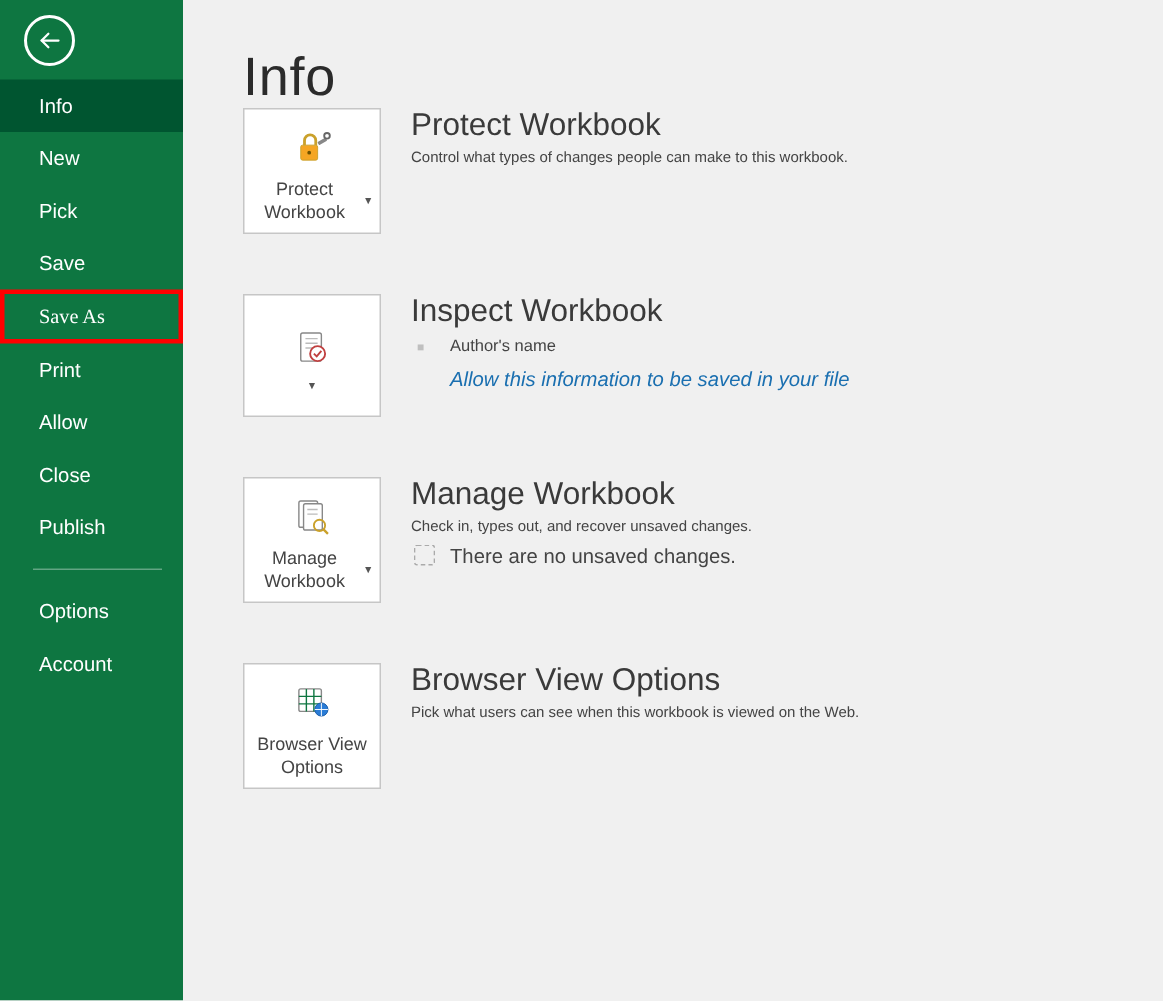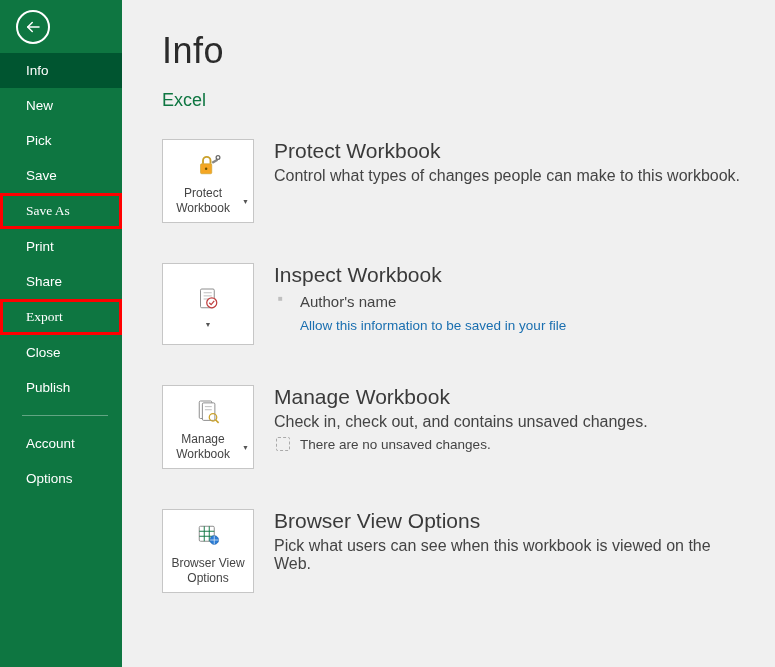--- a/index.html
+++ b/index.html
@@ -119,51 +119,52 @@
   .section-body {
     flex: 1;
   }
   .section-title {
     font-size: 21px;
     color: #3a3a3a;
     font-weight: 400;
     margin-bottom: 4px;
   }
   .section-desc {
-    font-size: 16px;
+    font-size: 10px;
     color: #444;
     margin-bottom: 4px;
   }
   .bullets {
     list-style: none;
     padding-left: 0;
     margin-top: 4px;
   }
   .bullets li {
     position: relative;
     padding-left: 26px;
-    font-size: 15px;
+    font-size: 11px;
     color: #444;
     line-height: 1.4;
   }
   .bullets li::before {
     content: "■";
     position: absolute;
     left: 4px;
     top: 2px;
     color: #bfbfbf;
     font-size: 8px;
   }
   .link-text {
     color: #1a6fb0;
     font-size: 13.5px;
     cursor: pointer;
     margin-left: 26px;
     margin-top: 6px;
     display: inline-block;
+    font-style: italic;
   }
   .unsaved-row {
     display: flex;
     align-items: flex-start;
     gap: 10px;
     margin-top: 6px;
     padding-left: 2px;
   }
   .unsaved-ico {
     width: 14px; height: 14px;
@@ -187,33 +188,31 @@
         </svg>
     </div>
   </div>
   <div class="nav">
     <div class="nav-item active"><span>Info</span></div>
     <div class="nav-item"><span>New</span></div>
     <div class="nav-item"><span>Pick</span></div>
     <div class="nav-item"><span>Save</span></div>
     <div class="nav-item highlighted"><span>Save As</span></div>
     <div class="nav-item"><span>Print</span></div>
-    <div class="nav-item"><span>Share</span></div>
-    <div class="nav-item highlighted"><span>Export</span></div>
+    <div class="nav-item"><span>Allow</span></div>
     <div class="nav-item"><span>Close</span></div>
     <div class="nav-item"><span>Publish</span></div>
     <div class="nav-sep"></div>
+    <div class="nav-item"><span>Options</span></div>
     <div class="nav-item"><span>Account</span></div>
-    <div class="nav-item"><span>Options</span></div>
   </div>
 </div>
 
 <div class="main">
   <div class="page-title">Info</div>
-  <div class="doc-name">Excel</div>
 
   <div class="section">
     <div class="tile">
       <div class="icon-slot">
         <svg width="30" height="30" viewBox="0 0 48 48">
           <rect x="12" y="22" width="18" height="16" rx="2" fill="#f5a623" stroke="#caa12b" stroke-width="1"></rect>
           <path d="M16 22 v-5 a6 6 0 0 1 12 0 v5" fill="none" stroke="#caa12b" stroke-width="3"></path>
           <circle cx="21" cy="30" r="2" fill="#6b5100"></circle>
           <rect x="30" y="16" width="10" height="4" rx="1" fill="#888" transform="rotate(-30 35 18)"></rect>
           <circle cx="40" cy="12" r="3" fill="none" stroke="#666" stroke-width="2"></circle>
@@ -267,21 +266,21 @@
           <line x1="36" y1="38" x2="41" y2="43" stroke="#caa12b" stroke-width="2.5"></line>
         </svg>
       </div>
       <div class="tile-label">
         <span>Manage Workbook</span>
         <span class="dd-tri">▼</span>
       </div>
     </div>
     <div class="section-body">
       <div class="section-title">Manage Workbook</div>
-      <div class="section-desc">Check in, check out, and contains unsaved changes.</div>
+      <div class="section-desc">Check in, types out, and recover unsaved changes.</div>
       <div class="unsaved-row">
         <div class="unsaved-ico"></div>
         <span class="unsaved-text">There are no unsaved changes.</span>
       </div>
     </div>
   </div>
 
   <div class="section" style="margin-bottom:0;">
     <div class="tile">
       <div class="icon-slot">

